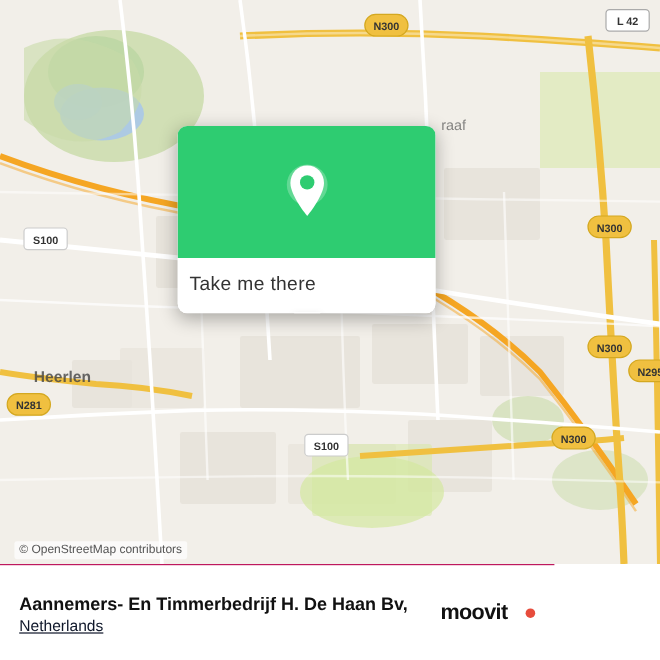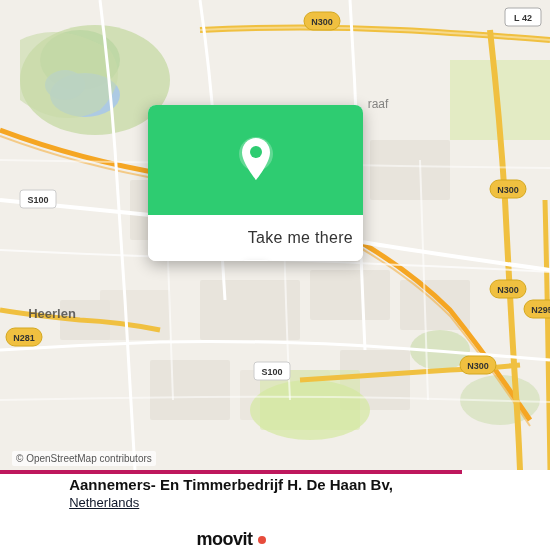--- a/index.html
+++ b/index.html
@@ -44,21 +44,21 @@
       display: flex;
       align-items: center;
       justify-content: center;
       position: relative;
     }
 
     .popup-button {
       display: block;
       width: 100%;
       padding: 14px 10px;
-      text-align: right;
+      text-align: left;
       background: white;
       border: none;
       font-size: 16px;
       font-weight: 500;
       color: #333;
       cursor: pointer;
       letter-spacing: 0.3px;
     }
 
     
@@ -74,26 +74,25 @@
       border-right: 12px solid transparent;
       border-top: 13px solid white;
       filter: drop-shadow(0 3px 3px rgba(0,0,0,0.2));
     }
 
     
     #footer {
       width: 462px;
       height: 80px;
       background: white;
-      border-top: 4px solid #be185d;
+      border-top: 1px solid #be185d;
       display: flex;
       align-items: center;
       padding: 0 16px;
       position: relative;
-      flex-direction: column;
     }
 
     .footer-content {
       flex: 1;
     }
 
     .footer-title {
       font-size: 15px;
       font-weight: 600;
       color: #111;
@@ -102,21 +101,21 @@
 
     .footer-subtitle {
       font-size: 13px;
       color: #0f172a;
       text-decoration: underline;
     }
 
     .moovit-logo {
       display: flex;
       align-items: center;
-      gap: 4px;
+      gap: 14px;
     }
 
     .moovit-text {
       font-size: 18px;
       font-weight: 700;
       color: #111;
       letter-spacing: -0.5px;
     }
 
     .moovit-dot {

